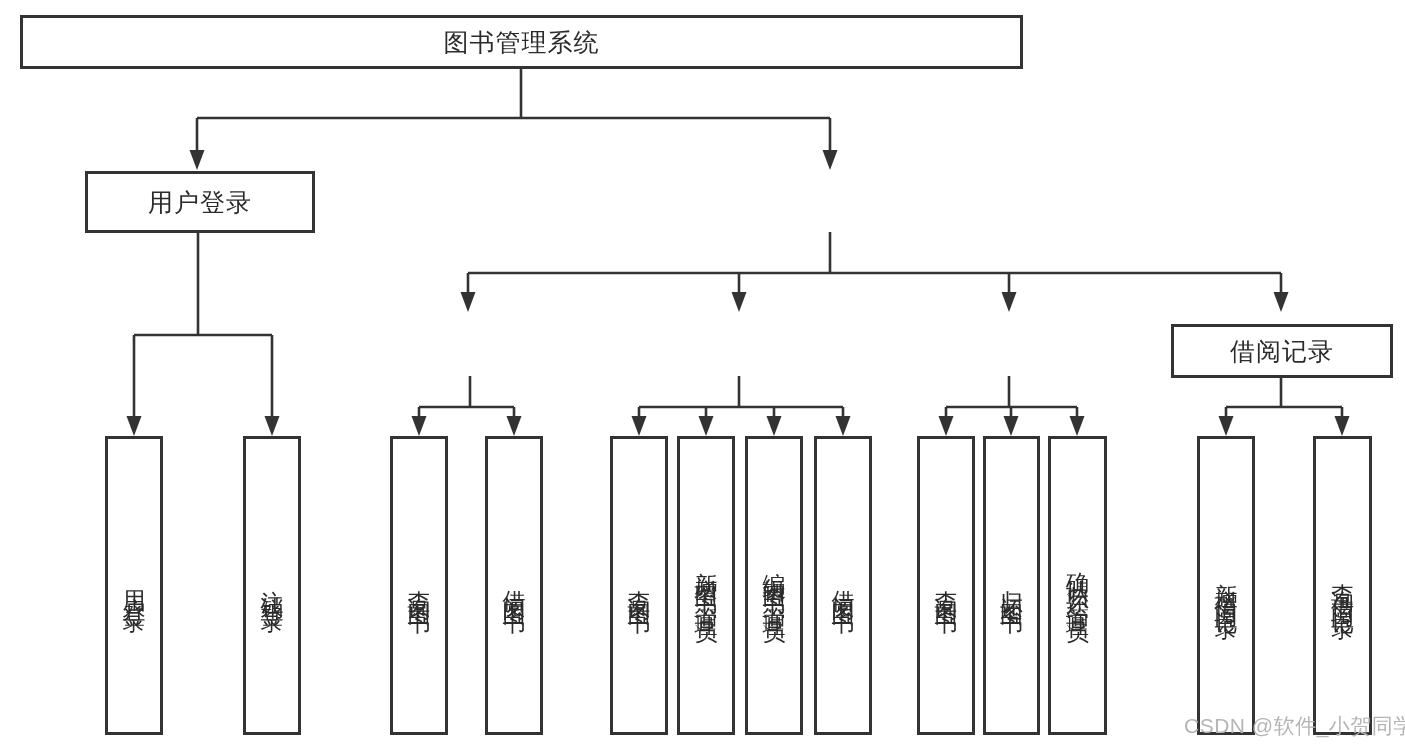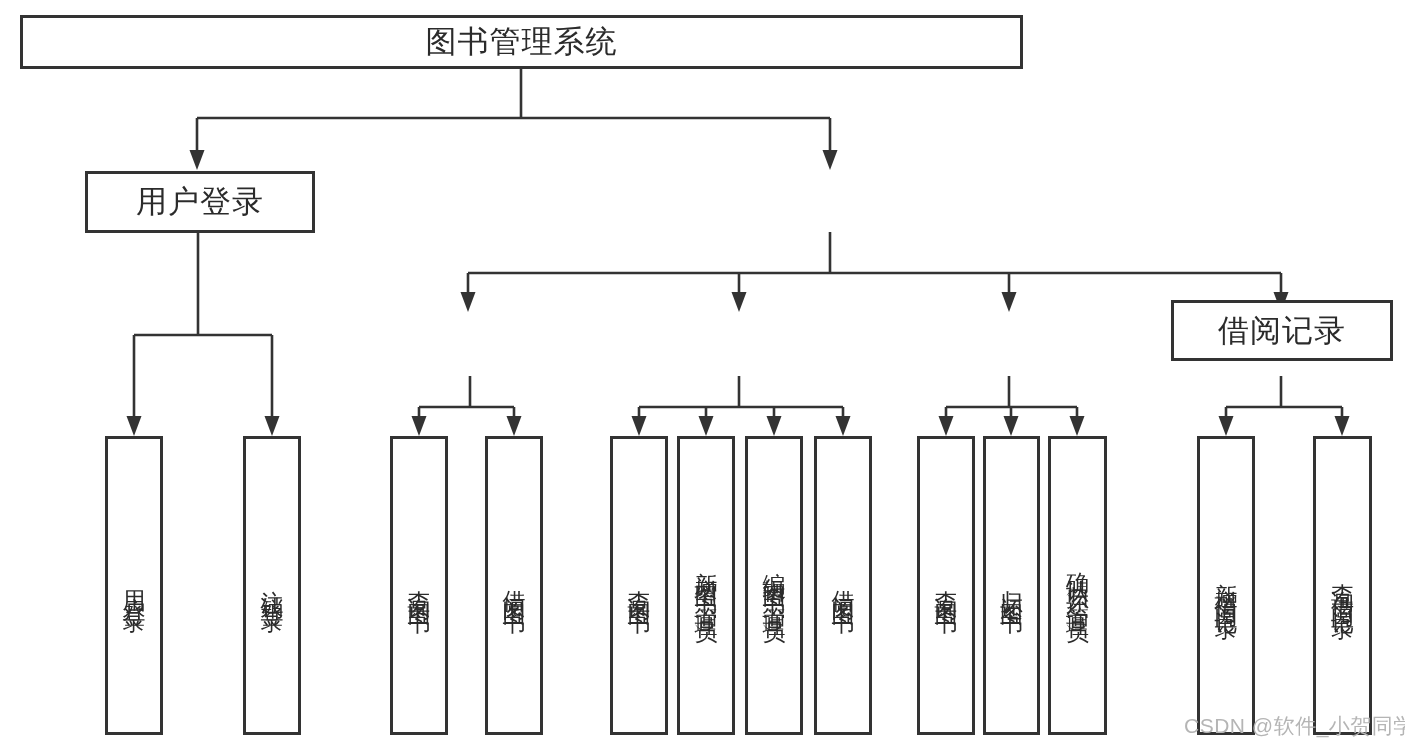--- a/index.html
+++ b/index.html
@@ -24,21 +24,21 @@
   .connectors polygon{fill:var(--line,#333);}
   .node{
     position:absolute;
     box-sizing:border-box;
     border:3px solid var(--line,#333);
     background:#fff;
     display:flex;align-items:center;justify-content:center;
     color:var(--text,#2b2b2b);
   }
   .hlabel{
-    font-size:31px;
+    font-size:25px;
     letter-spacing:1px;
     white-space:nowrap;
     color:var(--text,#2b2b2b);
     font-family:Liberation Serif, serif;
   }
   .vtext{
     writing-mode:vertical-rl;
     text-orientation:mixed;
     font-size:23px;
     line-height:1;
@@ -124,21 +124,21 @@
   </svg>
 
   <div class="node" style="left:20px;top:15px;width:1003px;height:54px">
     <span class="hlabel">图书管理系统</span>
   </div>
 
   <div class="node" style="left:85px;top:171px;width:230px;height:62px">
     <span class="hlabel">用户登录</span>
   </div>
 
-  <div class="node" style="left:1171px;top:300px;width:222px;height:61px">
+  <div class="node" style="left:1171px;top:324px;width:222px;height:54px">
     <span class="hlabel">借阅记录</span>
   </div>
 
   <div class="node leaf" style="left:105px;top:436px;width:58px;height:299px">
     <span class="vtext">用户登录</span>
   </div>
   <div class="node leaf" style="left:243px;top:436px;width:58px;height:299px">
     <span class="vtext">注销登录</span>
   </div>
   <div class="node leaf" style="left:390px;top:436px;width:58px;height:299px">

